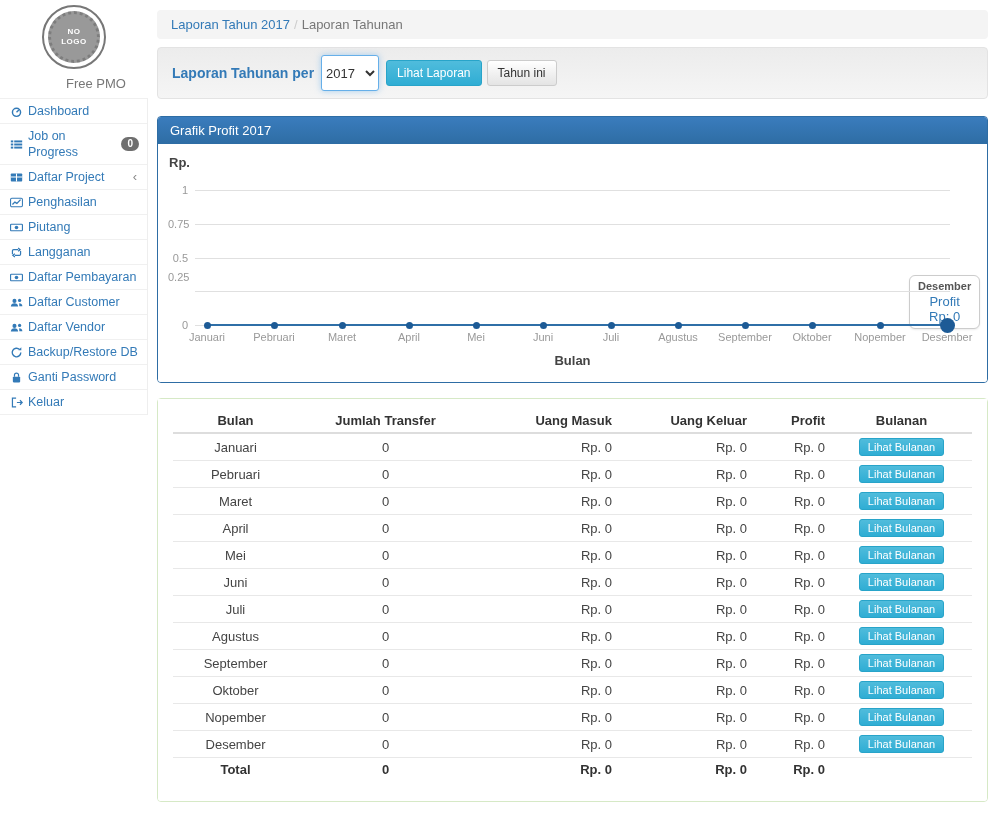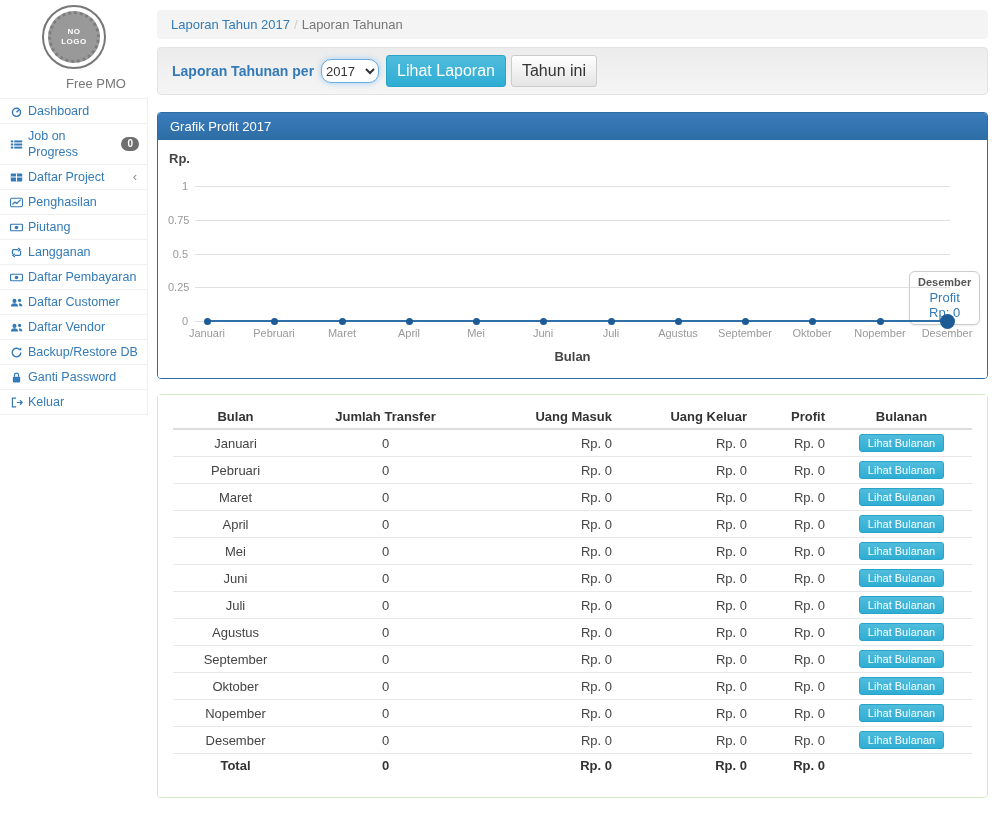--- a/index.html
+++ b/index.html
@@ -25,22 +25,22 @@
   
   .main { flex:1; padding:10px 12px 0 9px; background:#fff; }
 
   .breadcrumb { background:#f4f4f4; border-radius:4px; padding:7px 14px; font-size:13px; color:#999; margin-bottom:8px; }
   .breadcrumb a { color:#337ab7; }
   .breadcrumb .sep { color:#ccc; padding:0 4px; }
   .breadcrumb .current { color:#777; }
 
   .well { background:linear-gradient(to bottom,#ececec 0,#f5f5f5 100%); border:1px solid #e3e3e3; border-radius:4px; padding:7px 14px; margin-bottom:17px; display:flex; align-items:center; }
   .well-label { color:#337ab7; font-weight:bold; font-size:14px; }
-  .year-select { margin-left:7px; height:24px; width:58px; font-size:13px; font-family:"Liberation Sans",sans-serif; color:#333; border:1px solid #66afe9; border-radius:10px; box-shadow:0 0 6px rgba(102,175,233,.55); background:#fff; }
-  .btn { display:inline-block; border-radius:3px; font-size:16px; line-height:1.4; padding:4px 10px; cursor:pointer; font-family:"Liberation Sans",sans-serif; }
+  .year-select { margin-left:7px; height:36px; width:58px; font-size:13px; font-family:"Liberation Sans",sans-serif; color:#333; border:1px solid #66afe9; border-radius:3px; box-shadow:0 0 6px rgba(102,175,233,.55); background:#fff; }
+  .btn { display:inline-block; border-radius:3px; font-size:12px; line-height:1.4; padding:4px 10px; cursor:pointer; font-family:"Liberation Sans",sans-serif; }
   .btn-info { margin-left:7px; color:#fff; background:linear-gradient(to bottom,#50bcdc 0,#2fadd4 100%); border:1px solid #28a4c9; }
   .btn-default { margin-left:5px; color:#333; background:linear-gradient(to bottom,#fff 0,#e4e4e4 100%); border:1px solid #ccc; }
 
   
   .panel { border-radius:4px; margin-bottom:15px; }
   .panel-primary { border:1px solid #2e6da4; }
   .panel-primary .panel-heading { background:linear-gradient(to bottom,#3a7cbd 0,#2e6da4 100%); color:#fff; font-size:13px; padding:6px 12px; border-radius:3px 3px 0 0; }
   .panel-body { background:#fff; padding:10px; border-radius:0 0 3px 3px; }
 
   .chart-area { position:relative; height:218px; }
@@ -258,21 +258,21 @@
             <div class="tt-title">Desember</div>
             <div class="tt-value">Profit Rp: 0</div>
           </div>
         <div class="gridline" style="top: 36px;"></div>
             <div class="ytick" style="top: 30px;">1</div>
             <div class="gridline" style="top: 70px;"></div>
             <div class="ytick" style="top: 64px;">0.75</div>
             <div class="gridline" style="top: 104px;"></div>
             <div class="ytick" style="top: 98px;">0.5</div>
             <div class="gridline" style="top: 137px;"></div>
-            <div class="ytick" style="top: 131px;">0.25</div>
+            <div class="ytick" style="top: 117px;">0.25</div>
             <div class="gridline" style="top: 171px;"></div>
             <div class="ytick" style="top: 165px;">0</div>
             <div class="chart-line" style="left: 39px; width: 740px; top: 170px; background: rgb(47, 111, 167);"></div>
             <div class="chart-point" style="left: 35.5px; top: 167.5px;"></div>
             <div class="month-label" style="left: 4px;">Januari</div>
             <div class="chart-point" style="left: 102.5px; top: 167.5px;"></div>
             <div class="month-label" style="left: 71px;">Pebruari</div>
             <div class="chart-point" style="left: 170.5px; top: 167.5px;"></div>
             <div class="month-label" style="left: 139px;">Maret</div>
             <div class="chart-point" style="left: 237.5px; top: 167.5px;"></div>

